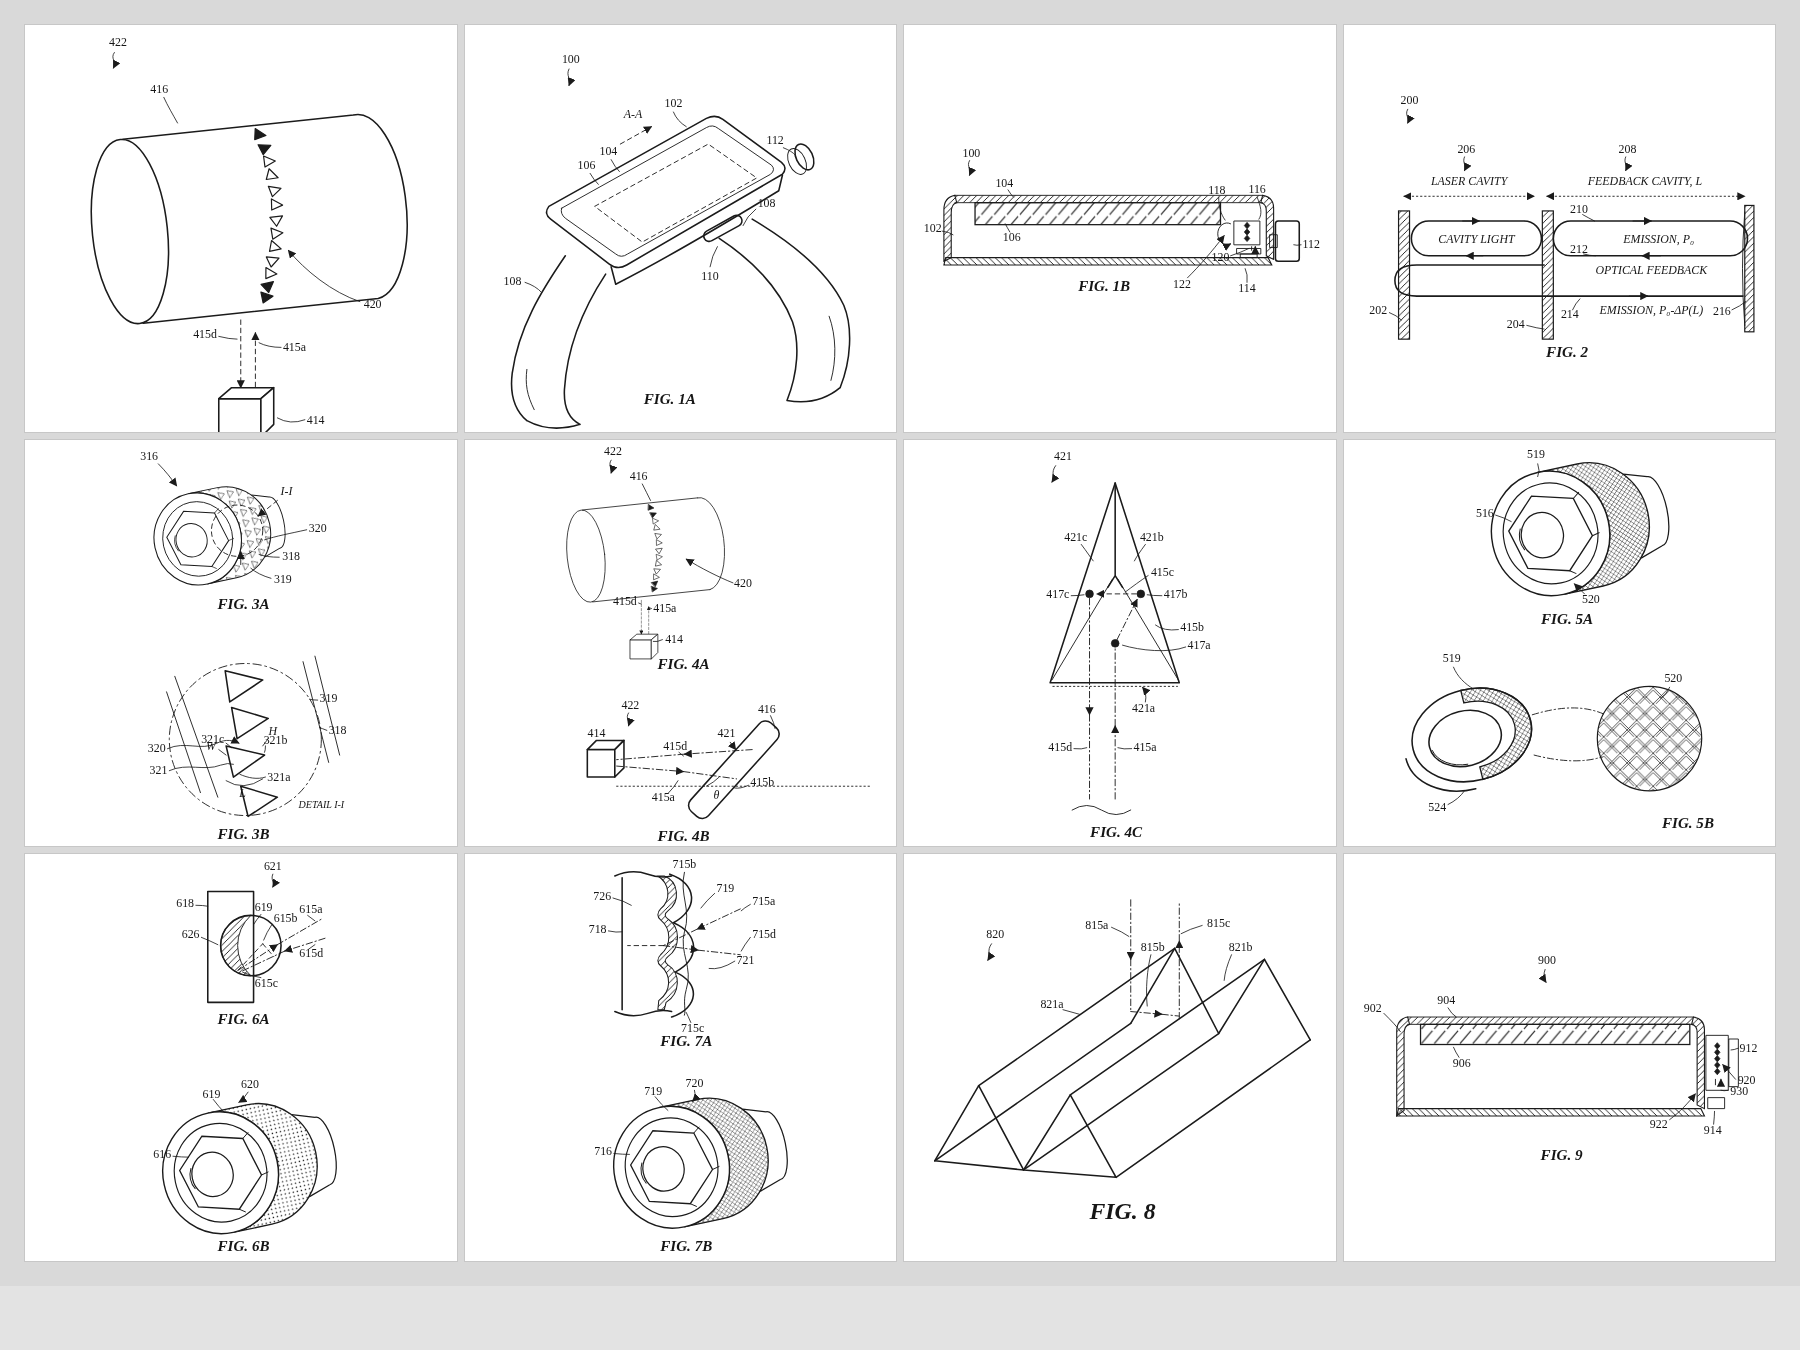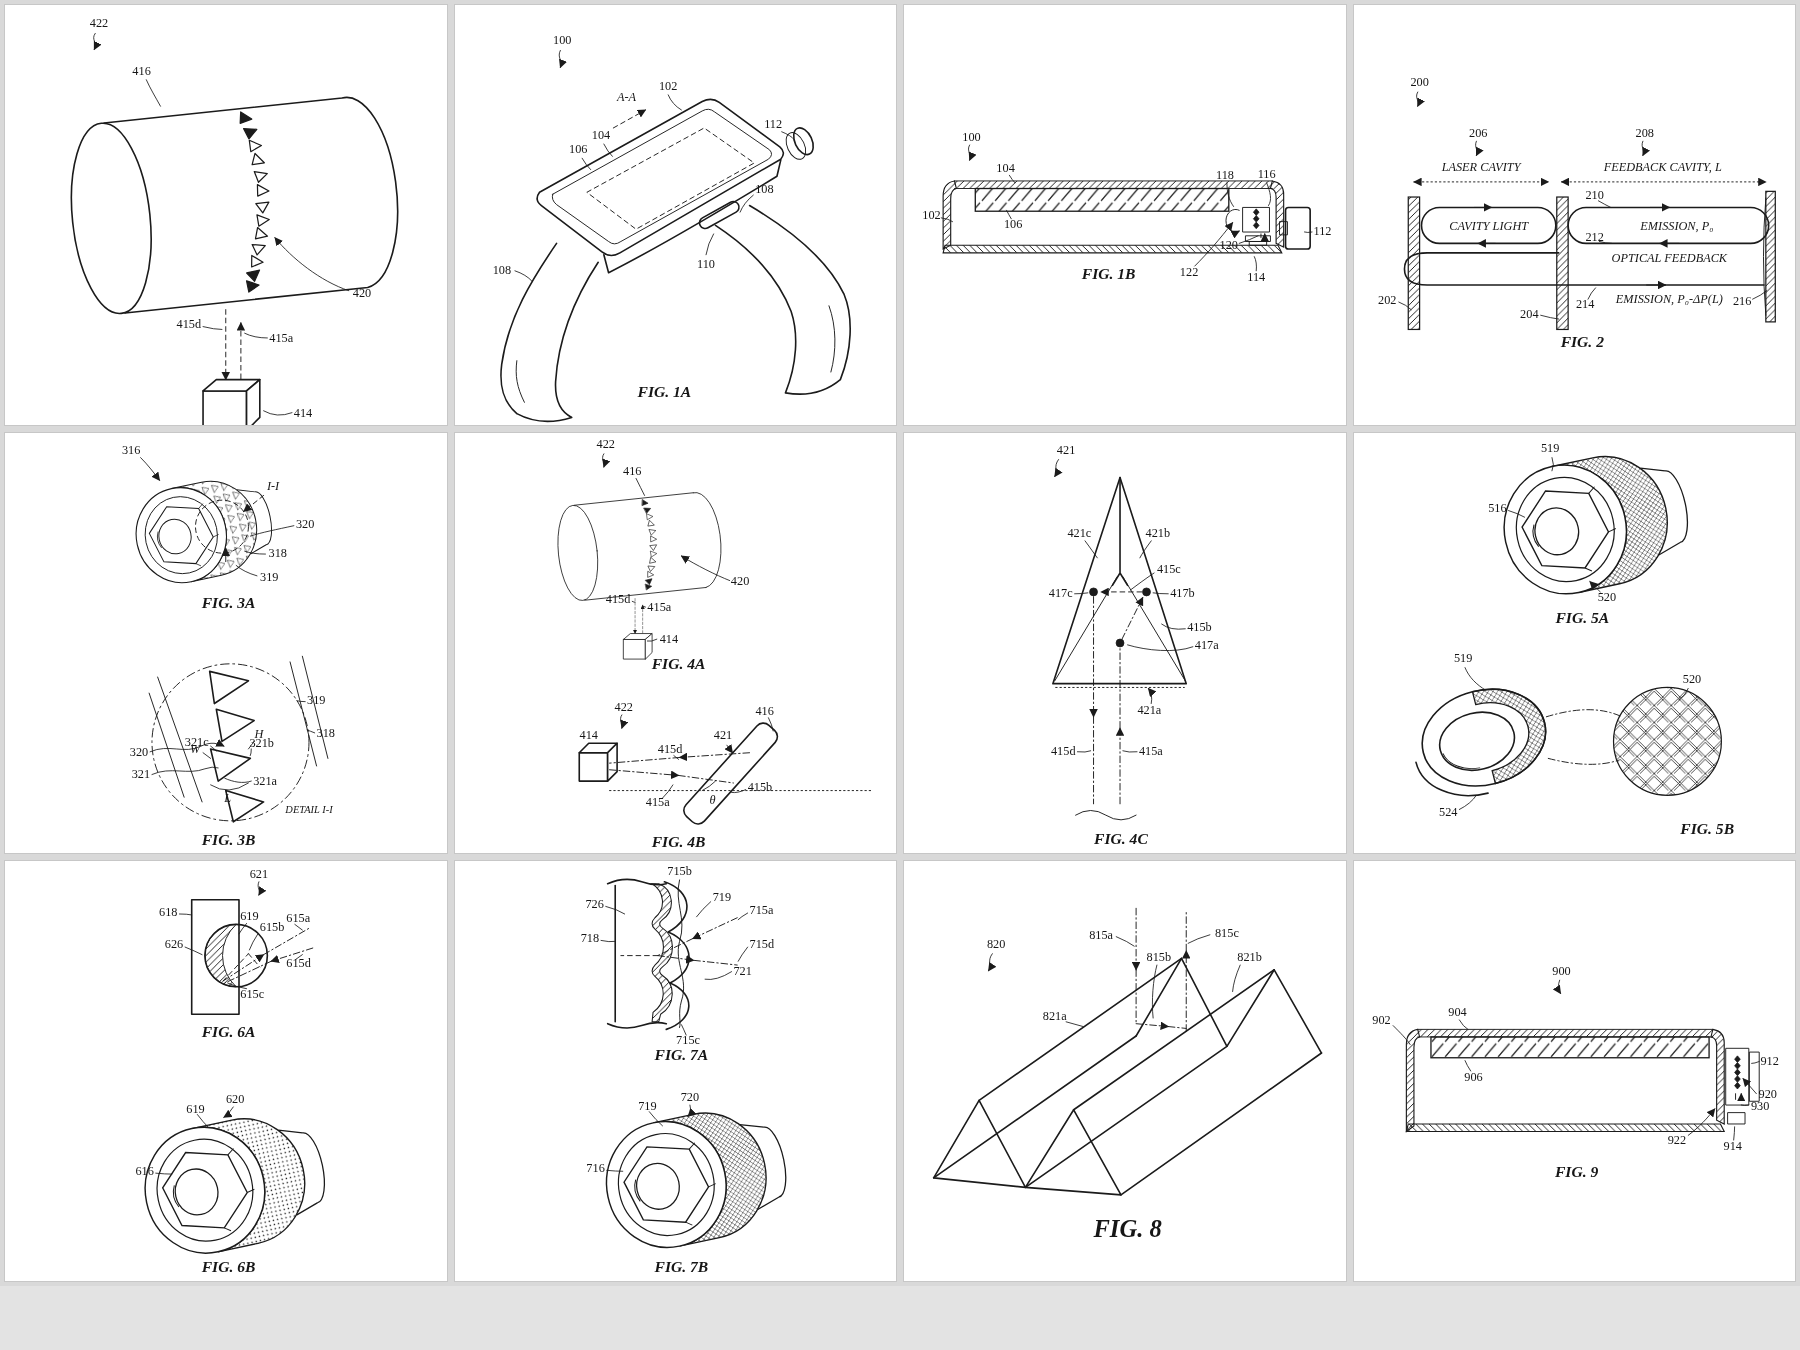--- a/index.html
+++ b/index.html
@@ -1,18 +1,18 @@
 <!DOCTYPE html>
 <html><head>
 <meta charset="utf-8">
 <style>
   html,body{margin:0;padding:0;background:#e3e3e3;}
   .grid{display:grid;width:1800px;height:1286px;box-sizing:border-box;
         grid-template-columns:repeat(4,1fr);grid-template-rows:repeat(3,1fr);
-        gap:6px;padding:4px;background:#d9d9d9;}
+        gap:6px;padding:24px;background:#d9d9d9;}
   .panel{background:#fff;border:1.5px solid #c7c7c7;box-sizing:border-box;overflow:hidden;}
   .panel svg{width:100%;height:100%;display:block;}
   
   .o{fill:none;stroke:#1b1b1b;stroke-width:1.7;stroke-linejoin:round;stroke-linecap:round}
   .t{fill:none;stroke:#1b1b1b;stroke-width:1;stroke-linejoin:round;stroke-linecap:round}
   .ld{fill:none;stroke:#1b1b1b;stroke-width:.9;stroke-linecap:round}
   .dd{stroke-dasharray:7 3 1.5 3}
   .ds{stroke-dasharray:5 4}
   .dt{stroke-dasharray:1.5 3}
   .ddc{stroke-dasharray:9 4 2 4}

